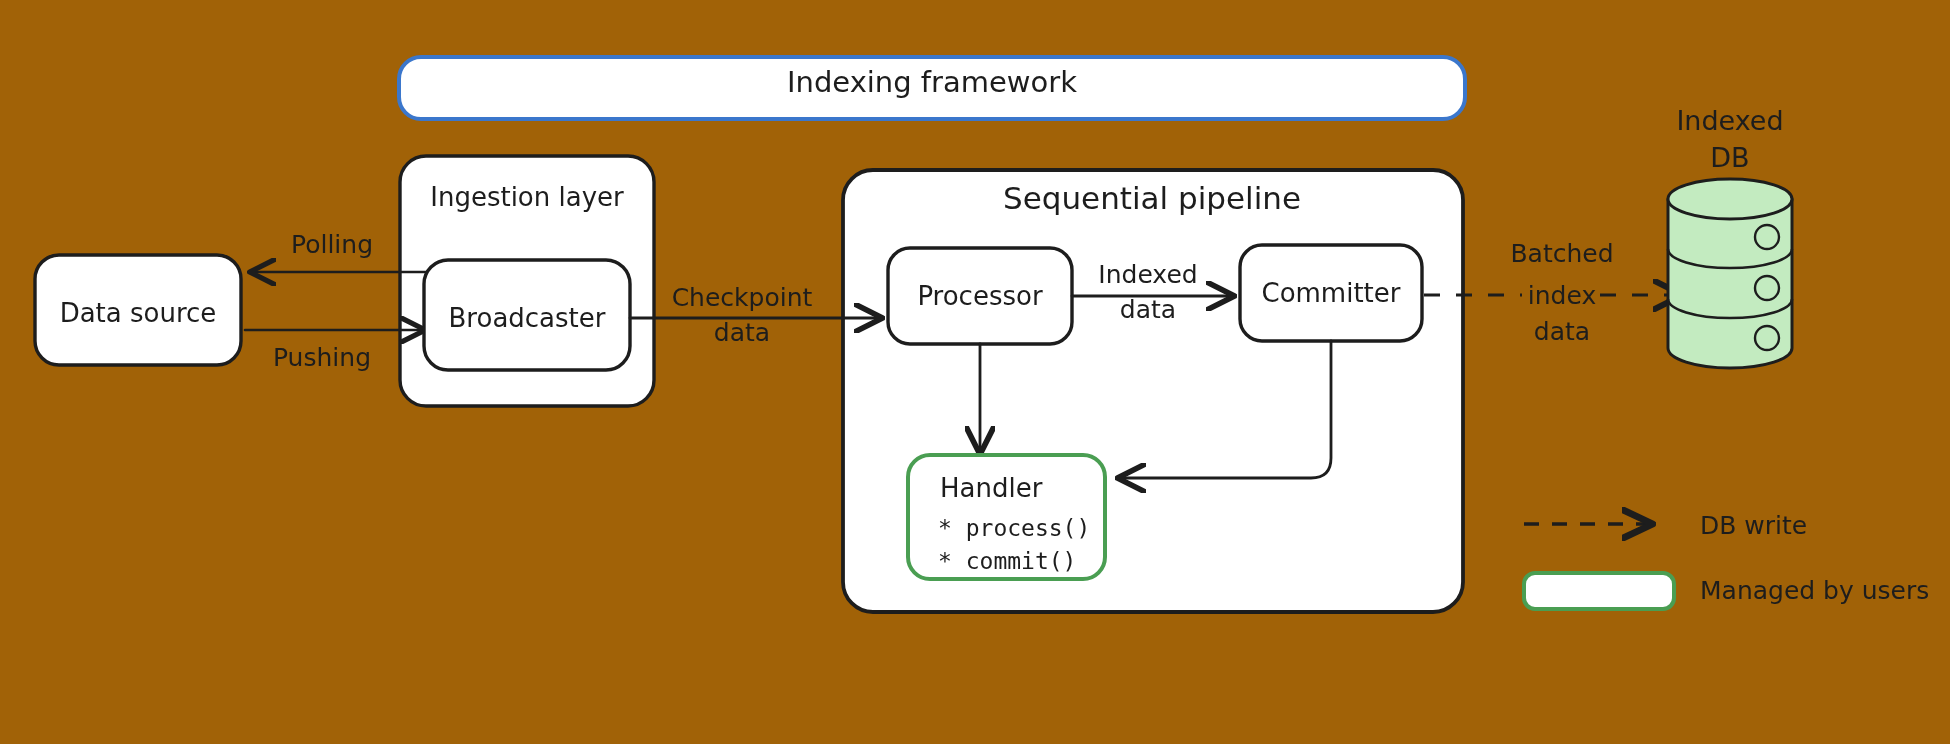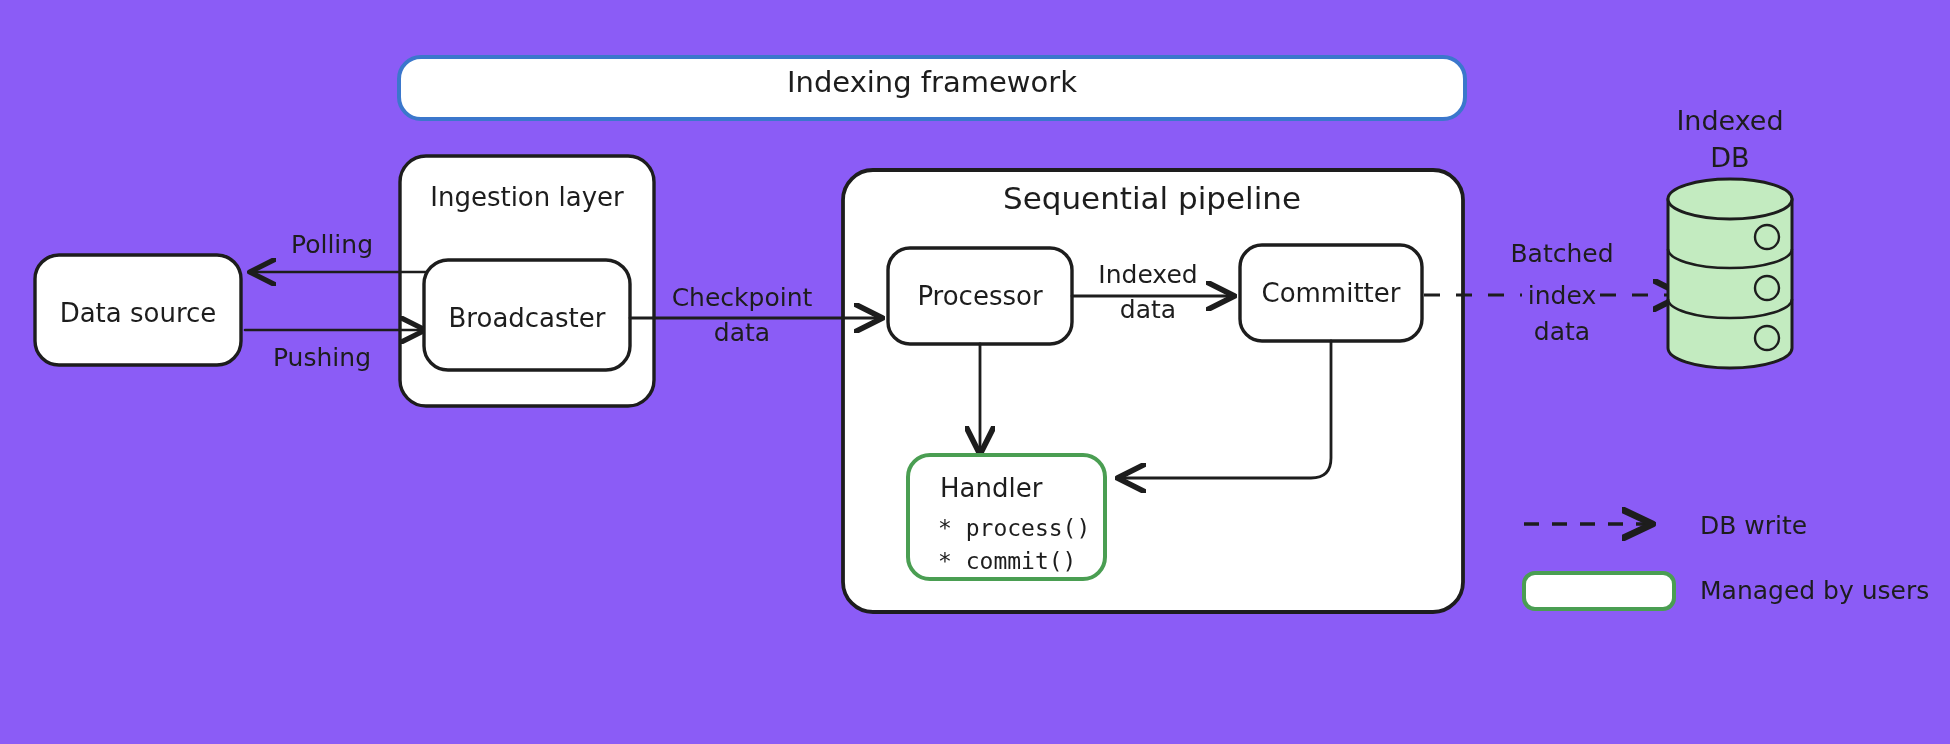--- a/index.html
+++ b/index.html
@@ -8,21 +8,21 @@
     padding: 0;
     background: #ffffff;
   }
   body {
     font-family: "DejaVu Sans", sans-serif;
   }
   #stage {
     position: relative;
     width: 1950px;
     height: 744px;
-    background: #8b5cf6;
+    background: #a16207;
     overflow: hidden;
   }
   #diagram-svg {
     position: absolute;
     top: 0;
     left: 0;
     width: 1950px;
     height: 744px;
   }
   .hand-text {

